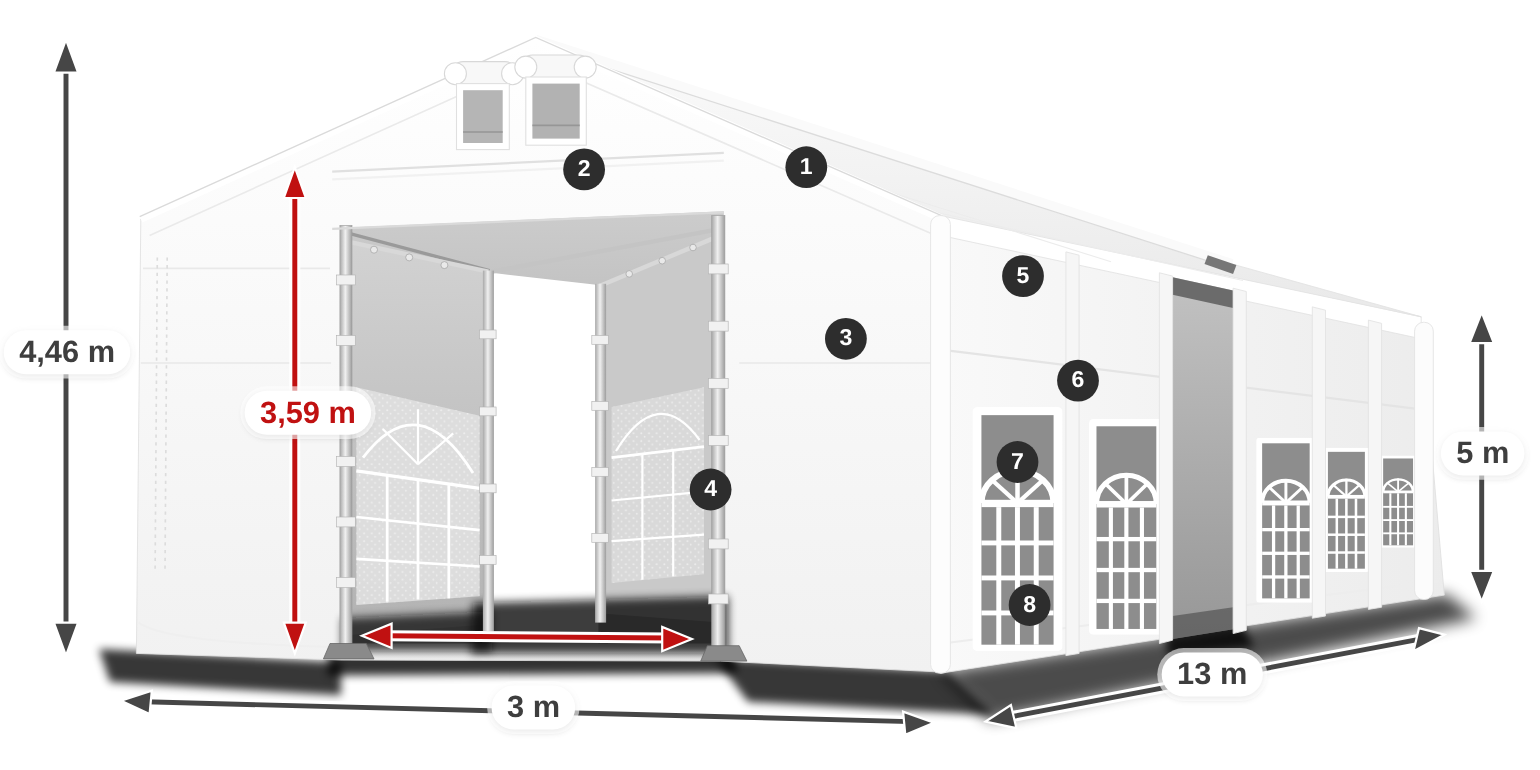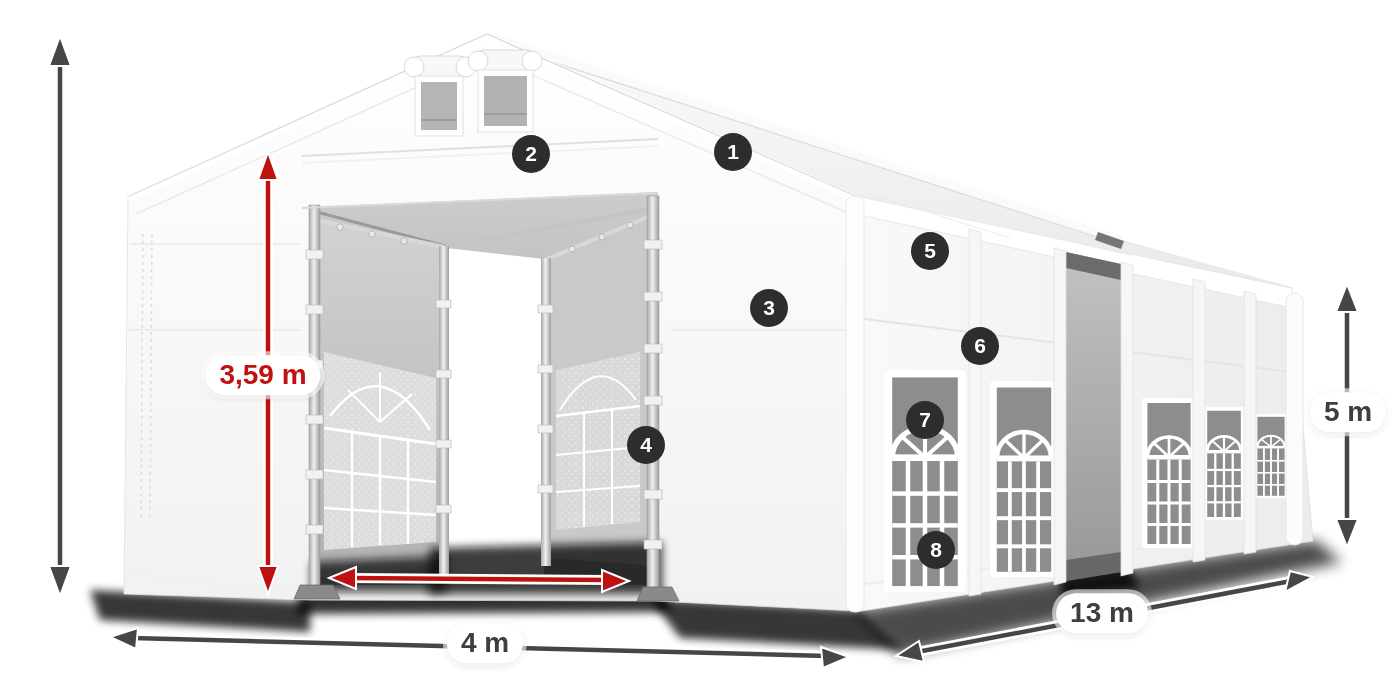--- a/index.html
+++ b/index.html
@@ -284,22 +284,23 @@
     <polygon points="1313,577 1285,592 1290,571" fill="#464646" stroke="#ffffff" stroke-width="2"></polygon>
   </g>
   <g>
     <line x1="1347" y1="306" x2="1347" y2="525" stroke="#ffffff" stroke-width="10"></line>
     <line x1="1347" y1="306" x2="1347" y2="525" stroke="#464646" stroke-width="4.5"></line>
     <polygon points="1347,284 1336,312 1358,312" fill="#464646" stroke="#ffffff" stroke-width="2"></polygon>
     <polygon points="1347,547 1336,519 1358,519" fill="#464646" stroke="#ffffff" stroke-width="2"></polygon>
   </g>
 </svg>
 
-<div class="pill red" style="left:263px;top:375px;">3,59 m</div>
-<div class="pill dark" style="left:485px;top:643px;">4 m</div>
+<div class="pill dark" style="left:61px;top:320px;">4,46 m</div>
+<div class="pill red" style="left:280px;top:375px;">3,59 m</div>
+<div class="pill dark" style="left:485px;top:643px;">3 m</div>
 <div class="pill dark" style="left:1102px;top:613px;">13 m</div>
 <div class="pill dark" style="left:1348px;top:412px;">5 m</div>
 
 <div class="badge" style="left:733px;top:152px;">1</div>
 <div class="badge" style="left:531px;top:154px;">2</div>
 <div class="badge" style="left:769px;top:308px;">3</div>
 <div class="badge" style="left:646px;top:445px;">4</div>
 <div class="badge" style="left:930px;top:251px;">5</div>
 <div class="badge" style="left:980px;top:346px;">6</div>
 <div class="badge" style="left:925px;top:420px;">7</div>

